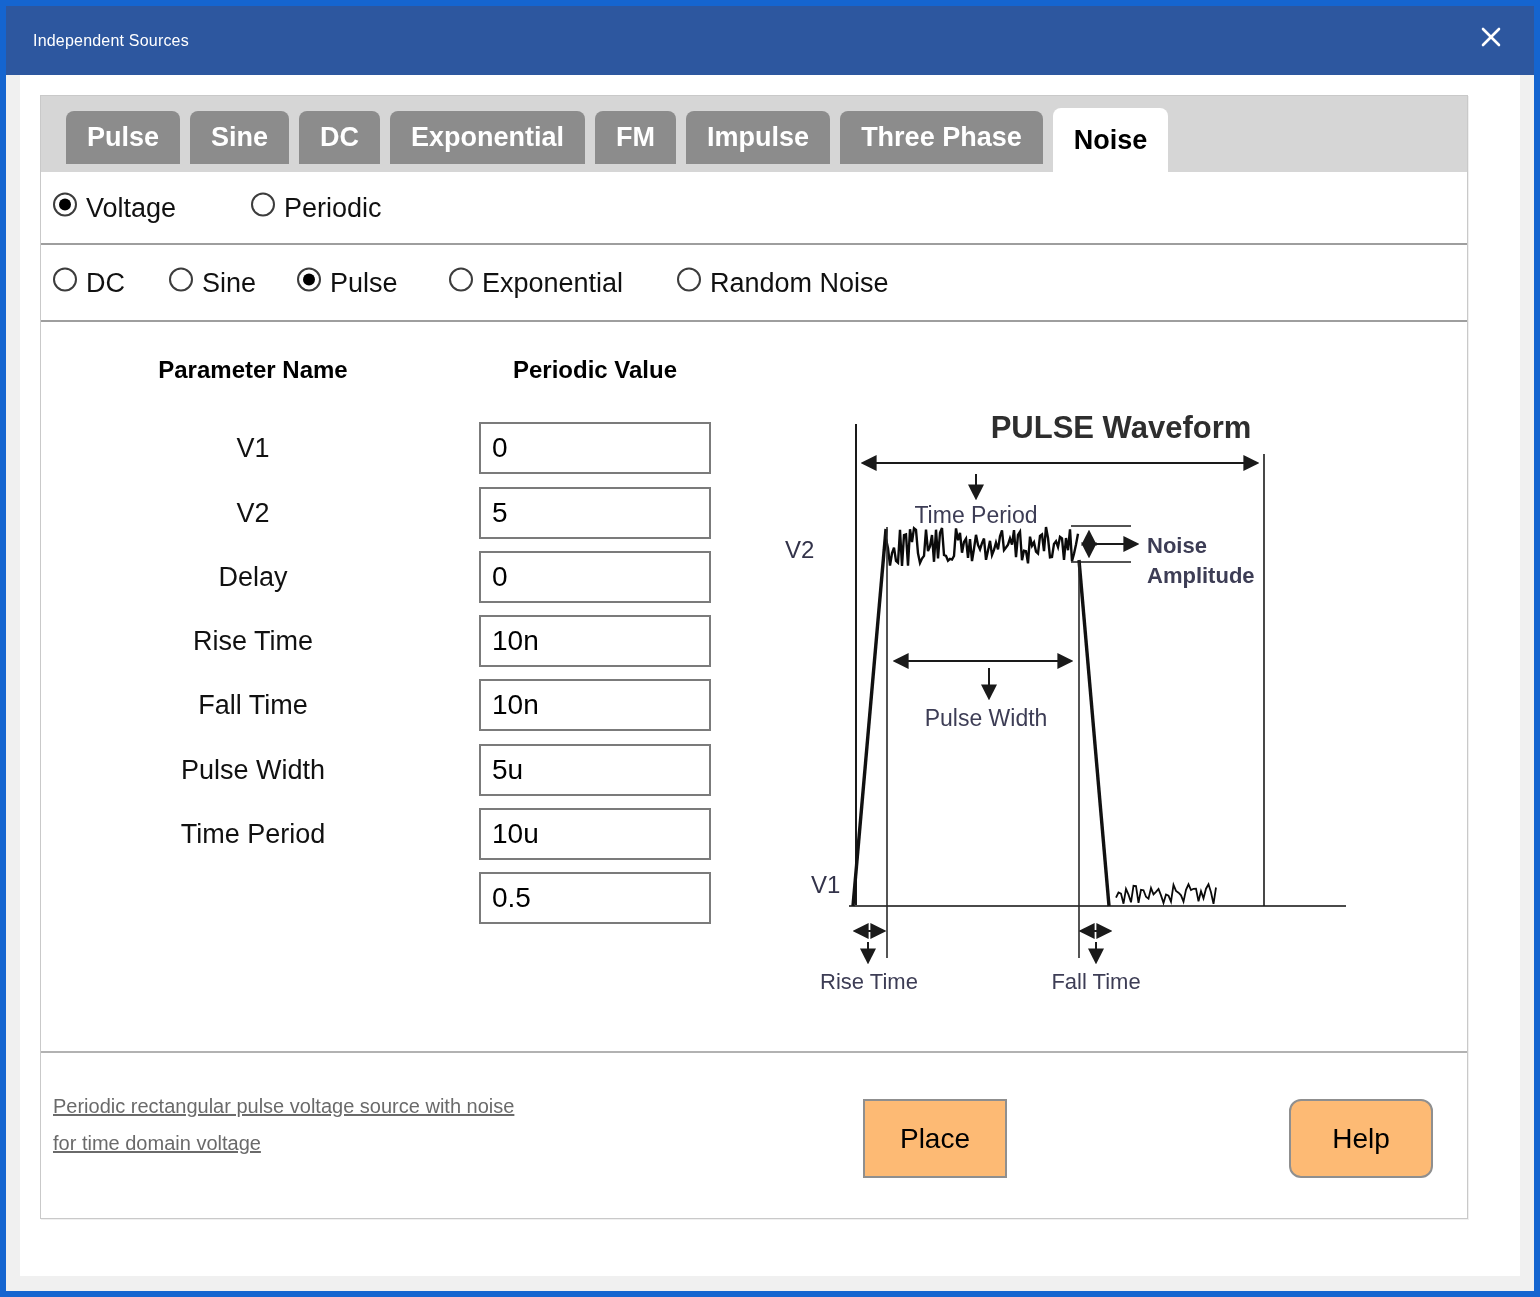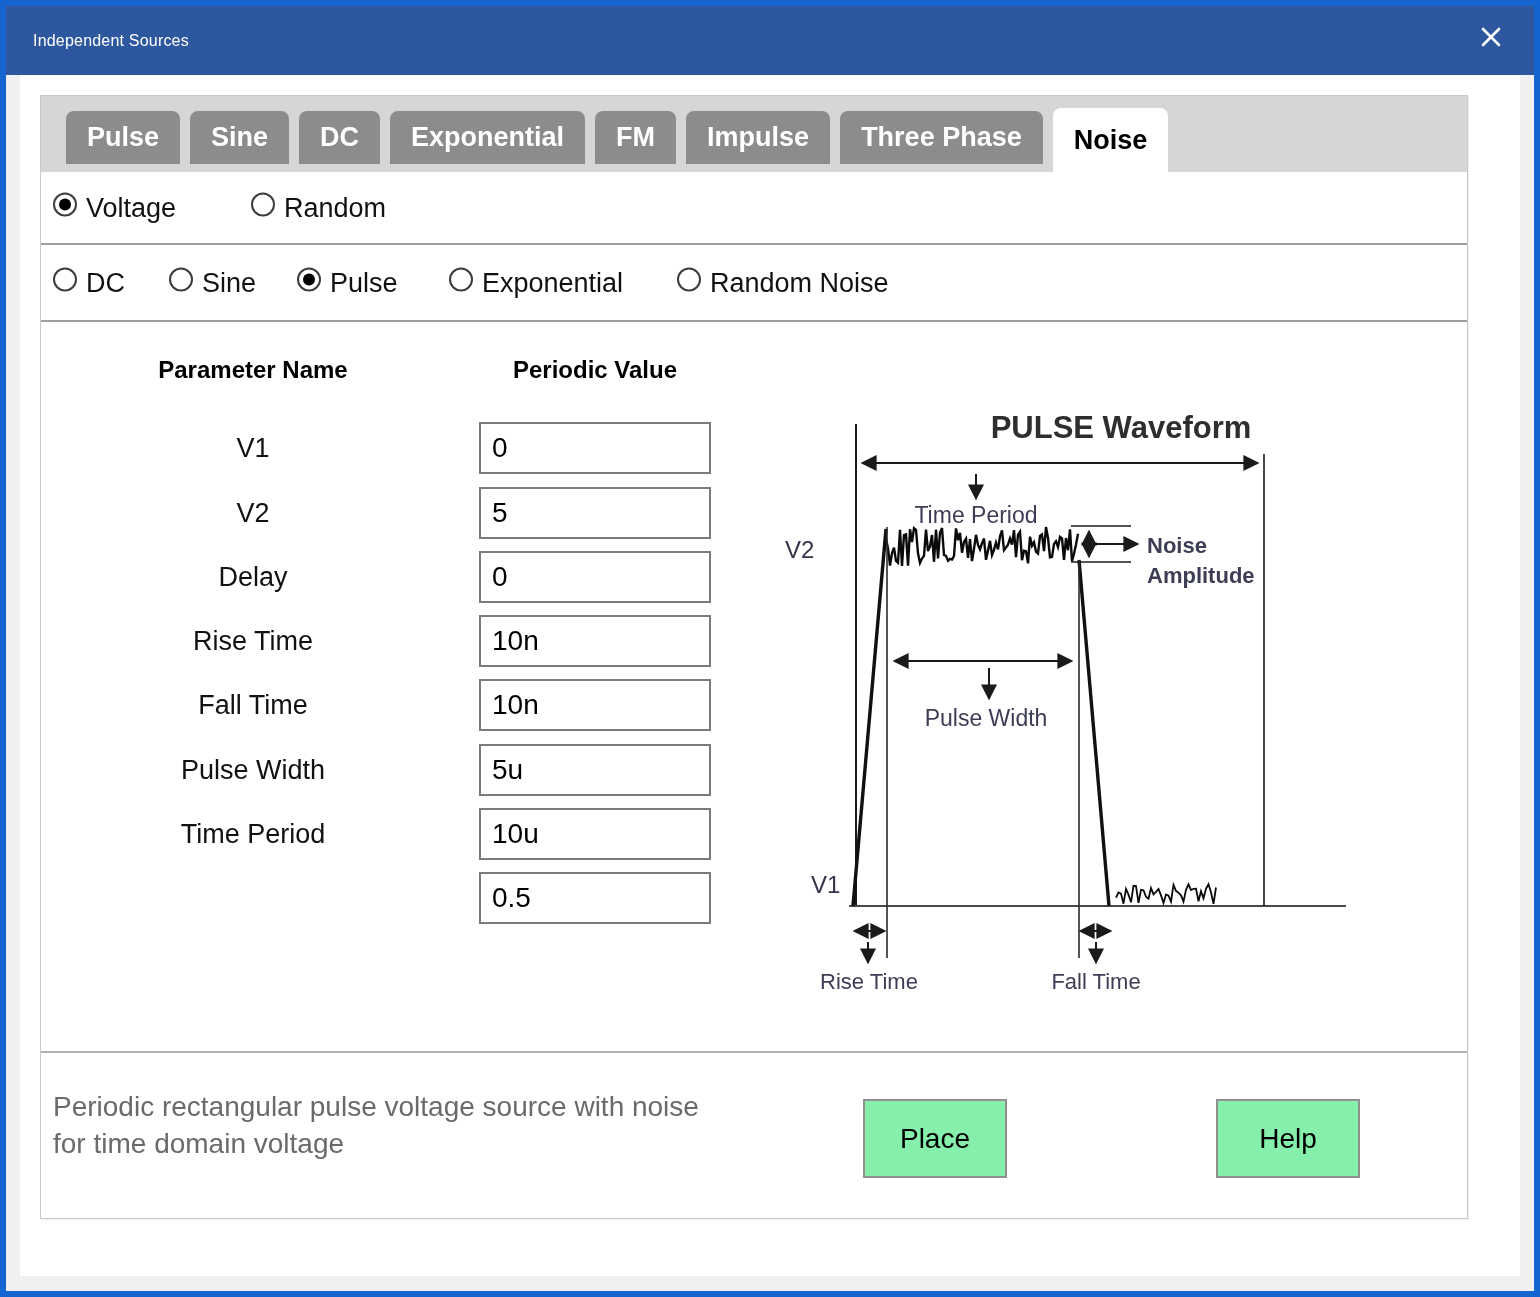--- a/index.html
+++ b/index.html
@@ -39,26 +39,26 @@
   .col-header{position:absolute;width:320px;text-align:center;font-size:24px;font-weight:700;color:#000;}
   .param-label{position:absolute;left:52px;width:320px;height:52px;display:flex;align-items:center;
                justify-content:center;font-size:27px;color:#111;white-space:nowrap;}
   .param-input{position:absolute;left:438px;width:232px;height:52px;box-sizing:border-box;
                border:2px solid #7b7b7b;font-family:"Liberation Sans",sans-serif;font-size:28px;
                padding:0 0 0 11px;color:#000;background:#fff;outline:none;}
   
   .diagram{position:absolute;left:730px;top:300px;width:600px;height:600px;}
   
   .bottom-sep{position:absolute;left:0;right:0;top:955px;height:2px;background:#b2b2b2;}
-  .description{position:absolute;left:12px;top:992px;width:740px;font-size:28px;line-height:37px;
-               color:#6a6a6a;}
-  .dlg-btn{position:absolute;top:1003px;width:144px;height:79px;background:#86efac;
+  .description{position:absolute;left:12px;top:992px;width:740px;font-size:20px;line-height:37px;
+               color:#6a6a6a;text-decoration:underline;}
+  .dlg-btn{position:absolute;top:1003px;width:144px;height:79px;background:#fdba74;
            border:2px solid #8f8f8f;font-family:"Liberation Sans",sans-serif;font-size:28px;
            color:#000;cursor:pointer;}
-  .btn-place{left:822px;} .btn-close{left:1035px;} .btn-help{left:1175px;}
+  .btn-place{left:822px;} .btn-close{left:1035px;} .btn-help{left:1248px;border-radius:12px;}
 </style>
 </head>
 <body>
 
 <div class="window">
 
   <div class="titlebar">
     <span class="title">Independent Sources</span>
   </div>
   <div class="close-btn" title="Close">
@@ -83,21 +83,21 @@
       <div class="tab active">Noise</div>
     </div>
 
     <div class="radio-row row-kind">
       <div class="radio-item" style="left:12px">
         <span class="radio sel"></span>
         <span class="radio-label">Voltage</span>
       </div>
       <div class="radio-item" style="left:210px">
         <span class="radio"></span>
-        <span class="radio-label">Random</span>
+        <span class="radio-label">Periodic</span>
       </div>
     </div>
 
     <div class="radio-row row-signal">
       <div class="radio-item" style="left:12px">
         <span class="radio"></span>
         <span class="radio-label">DC</span>
       </div>
       <div class="radio-item" style="left:128px">
         <span class="radio"></span>

